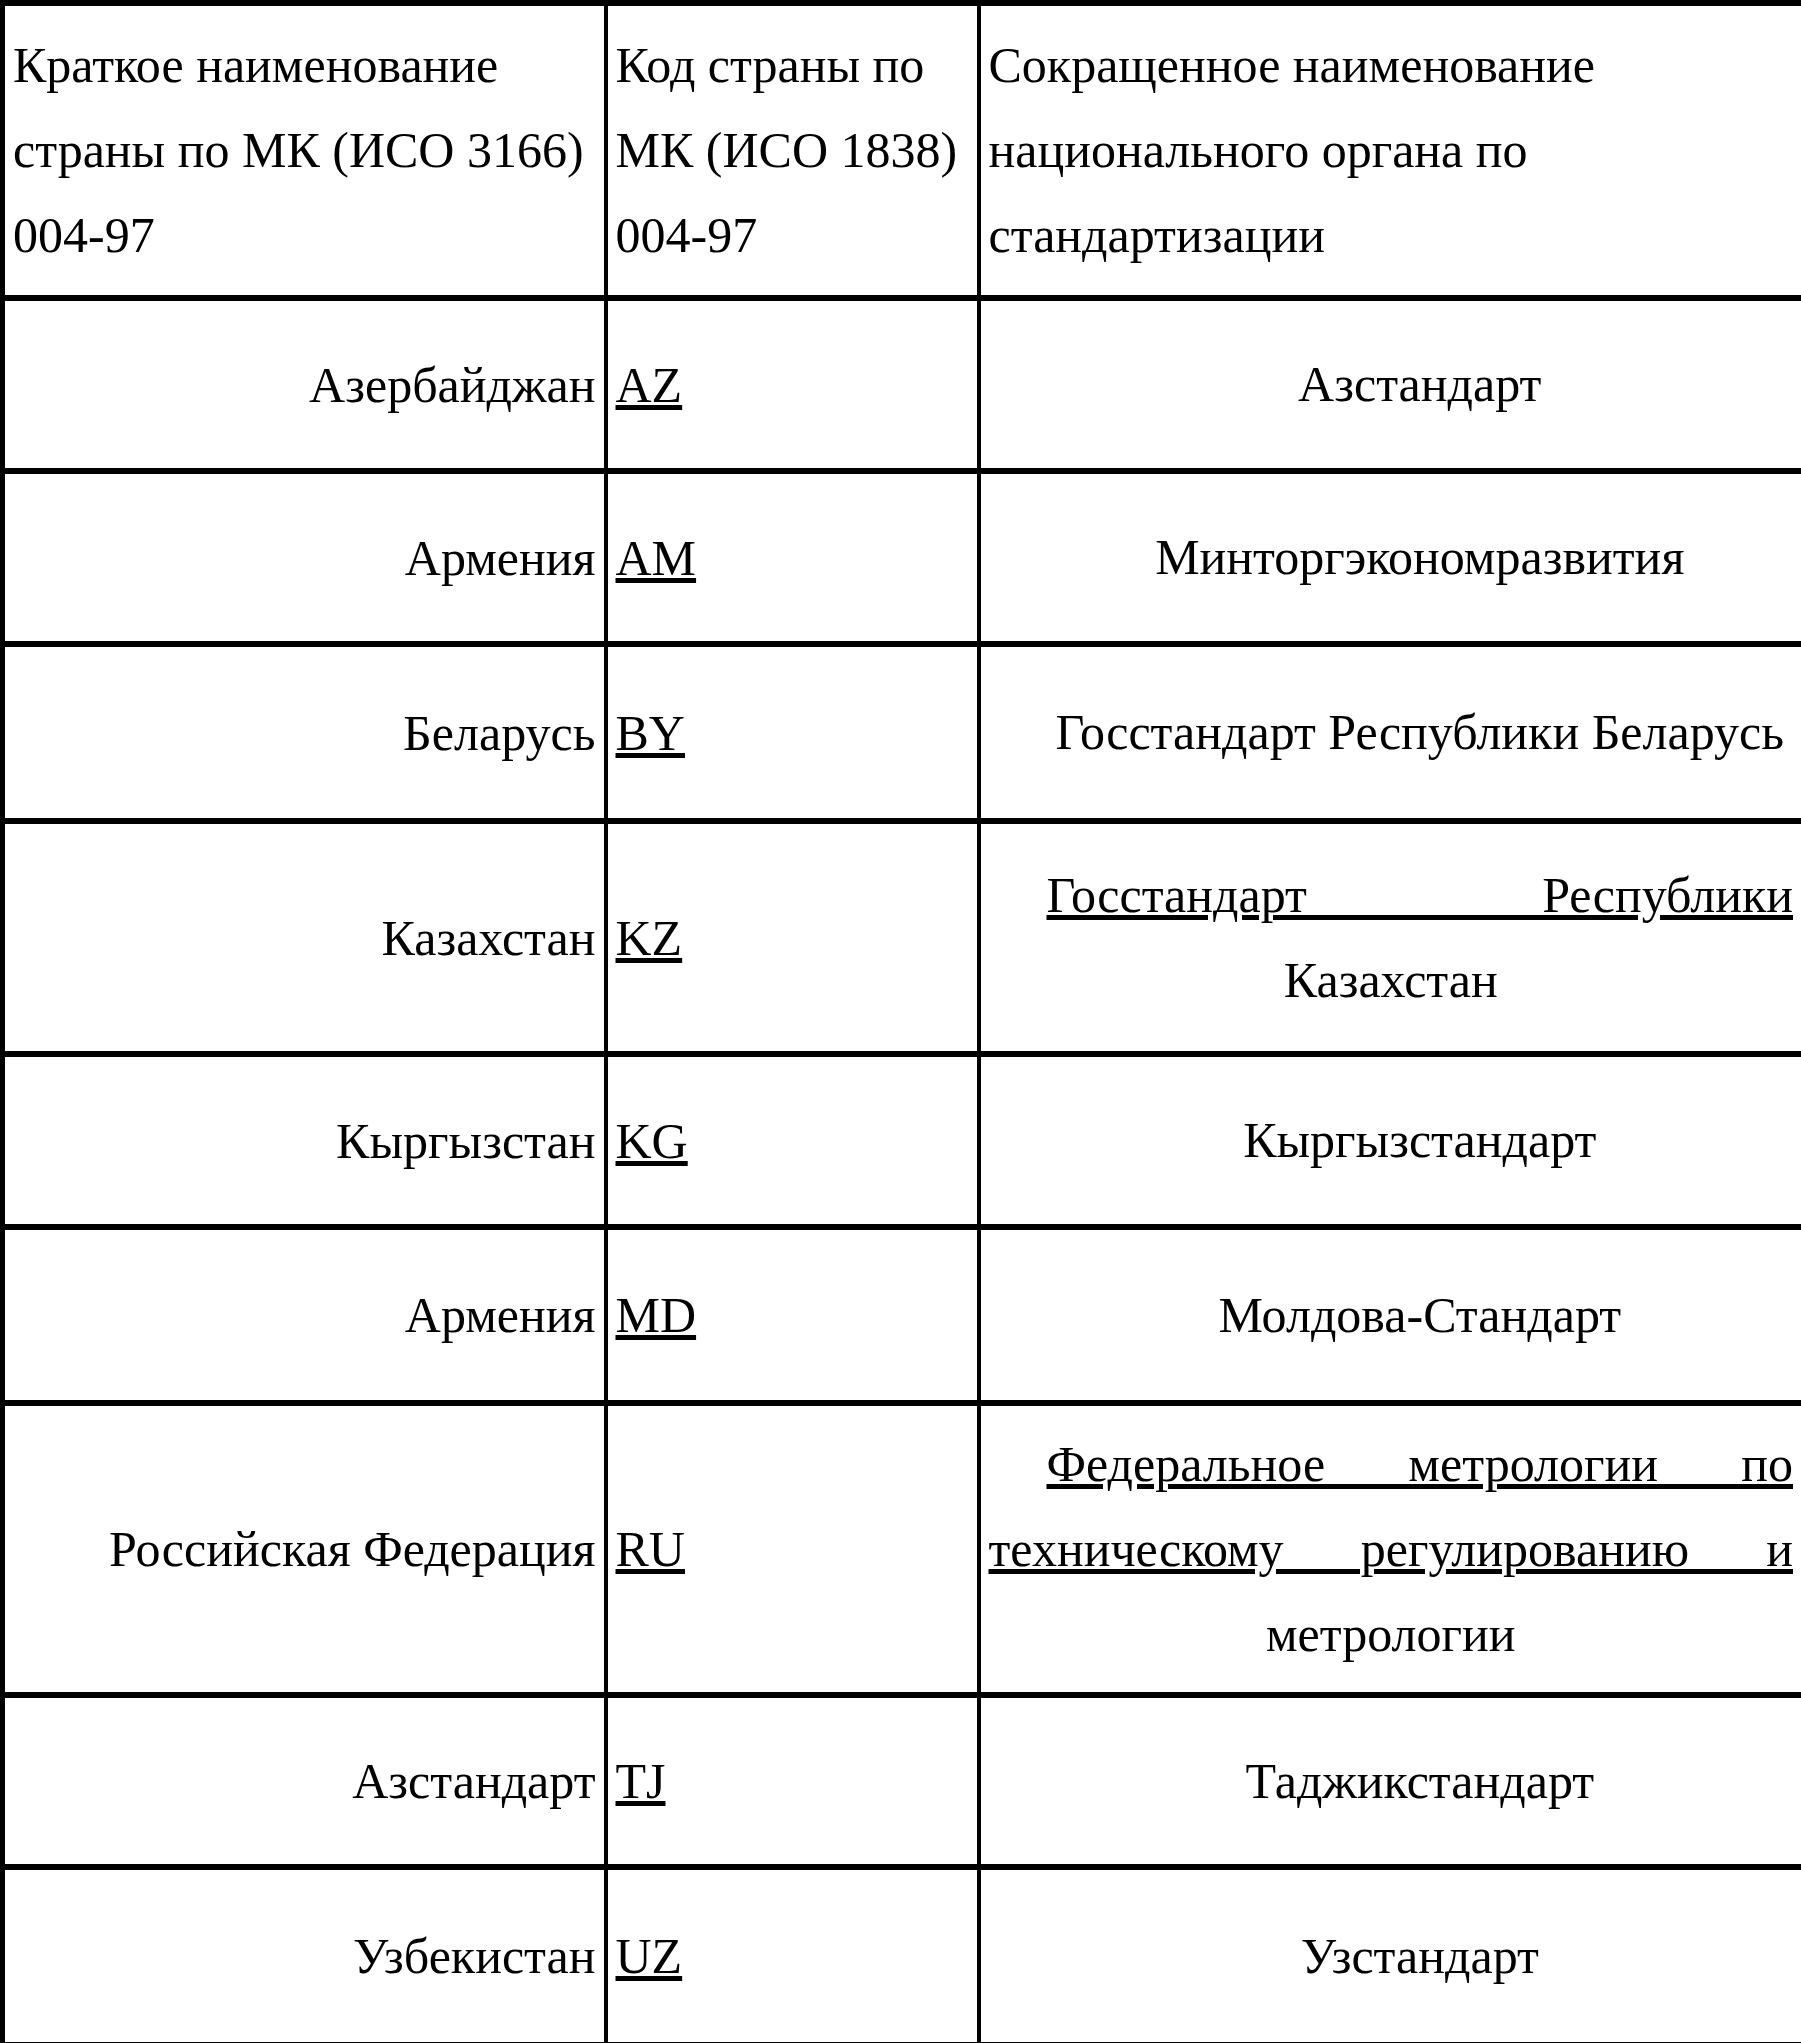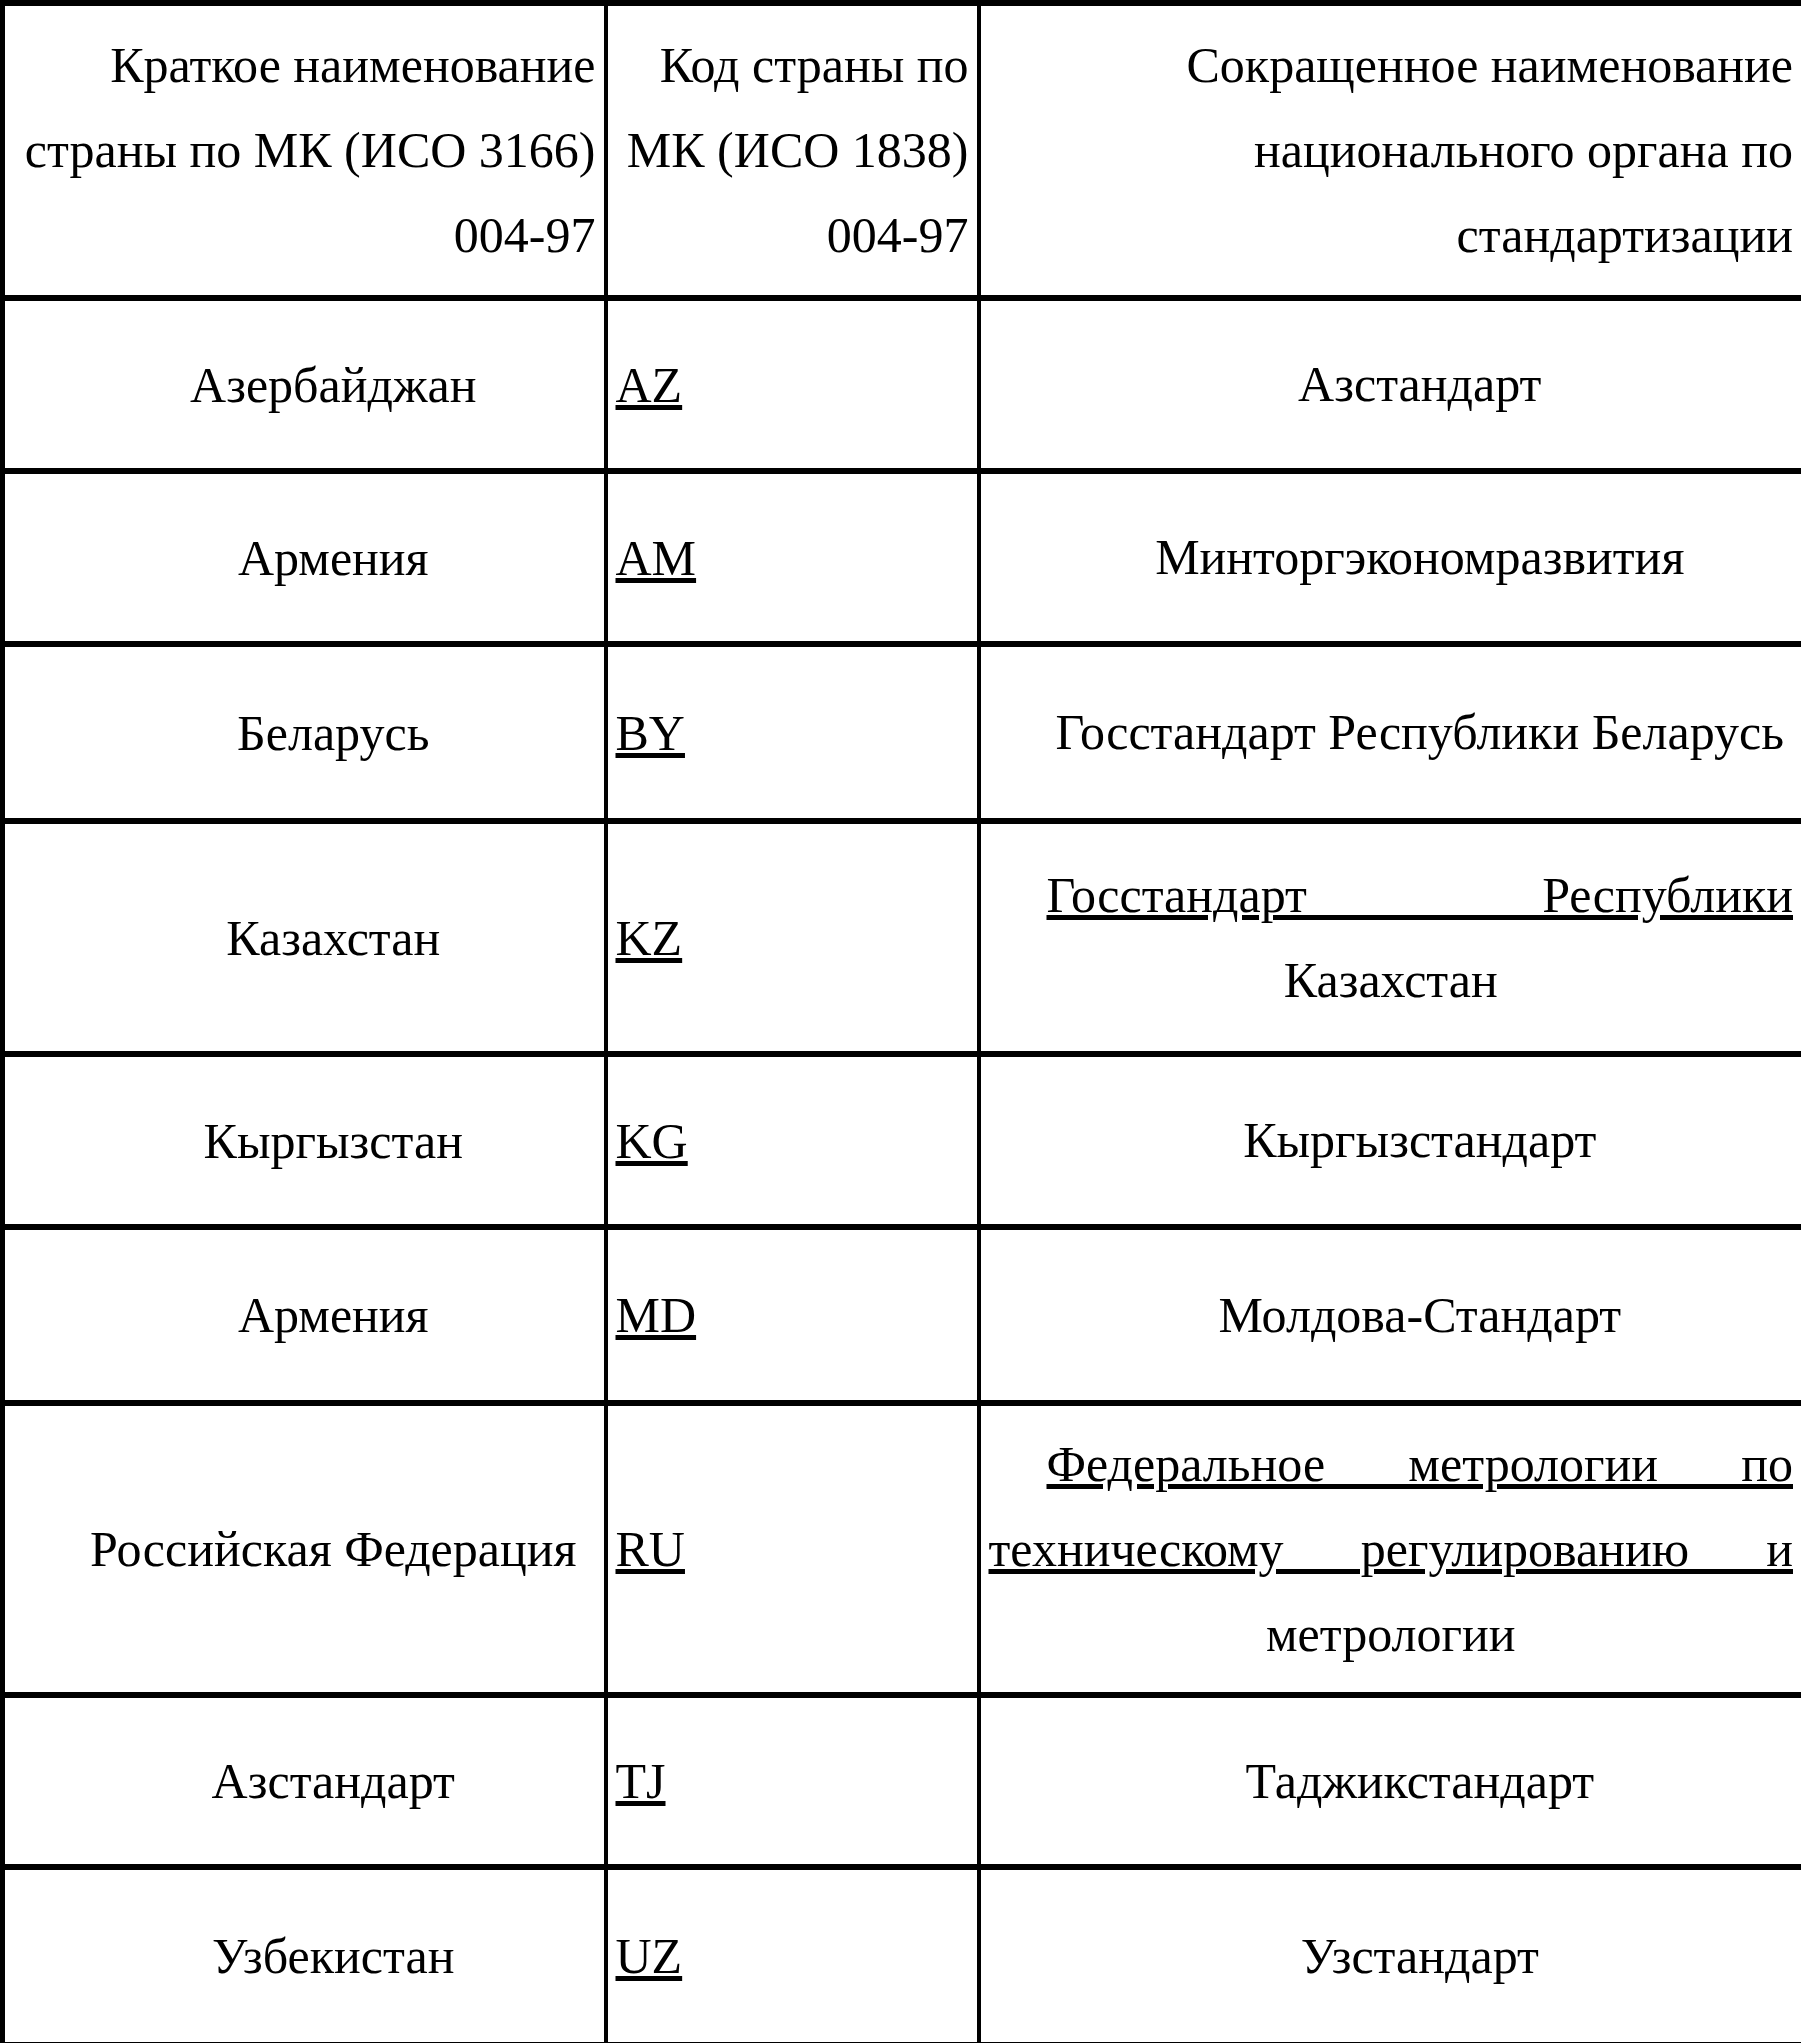--- a/index.html
+++ b/index.html
@@ -45,25 +45,25 @@
   tr.r-1 { height: 173px; }
   tr.r-2 { height: 173px; }
   tr.r-3 { height: 177px; }
   tr.r-4 { height: 233px; }
   tr.r-5 { height: 173px; }
   tr.r-6 { height: 176px; }
   tr.r-7 { height: 292px; }
   tr.r-8 { height: 172px; }
   tr.r-9 { height: 179px; }
 
-  .std th { text-align: right; }
+  .std th { text-align: left; }
   .hline { line-height: 1.7; }
 
   td.country {
-    text-align: center;
+    text-align: right;
     text-indent: 58px;
   }
   td.code { text-align: left; text-decoration: underline; }
   td.org { text-align: left; }
 
   .org-line { line-height: 1.7; text-align: center; }
   .org-line.indent { text-indent: 58px; }
   .org-line.spread {
     text-align: justify;
     text-align-last: justify;

